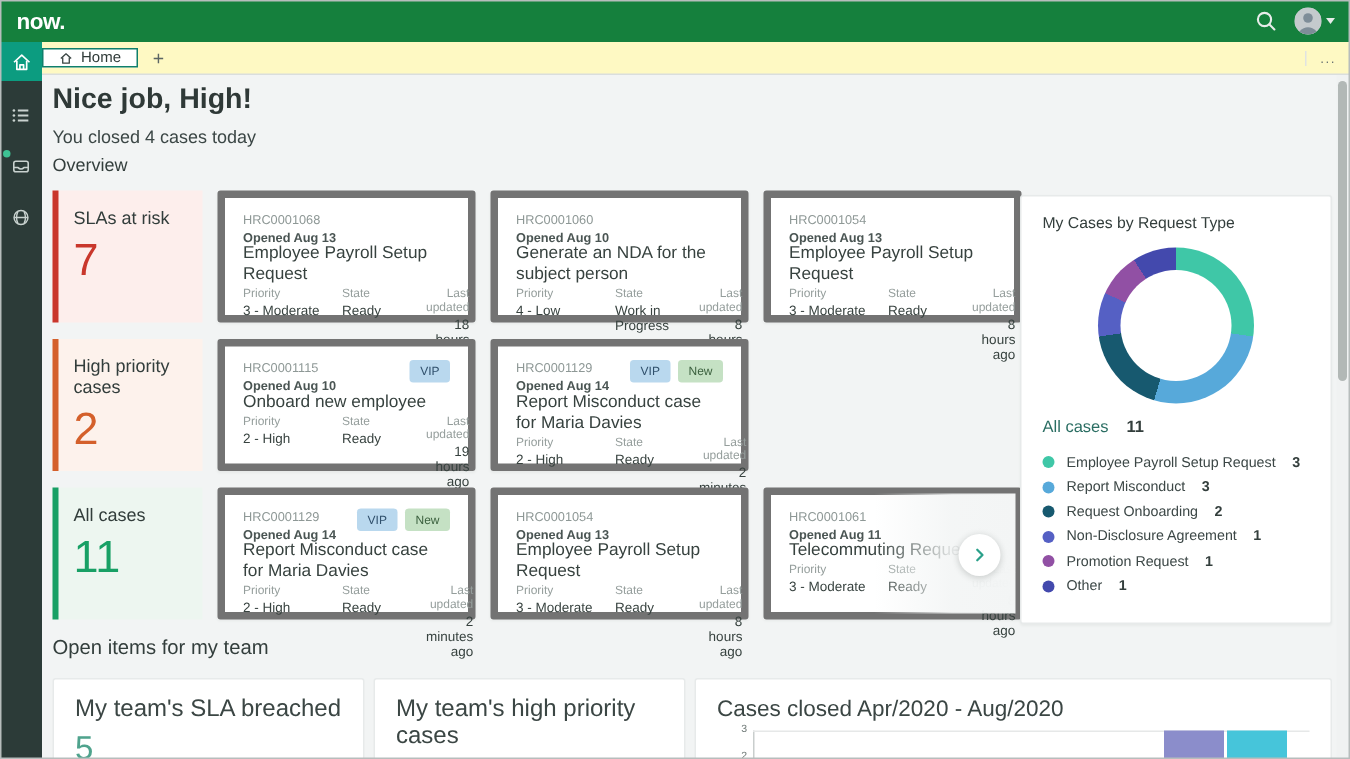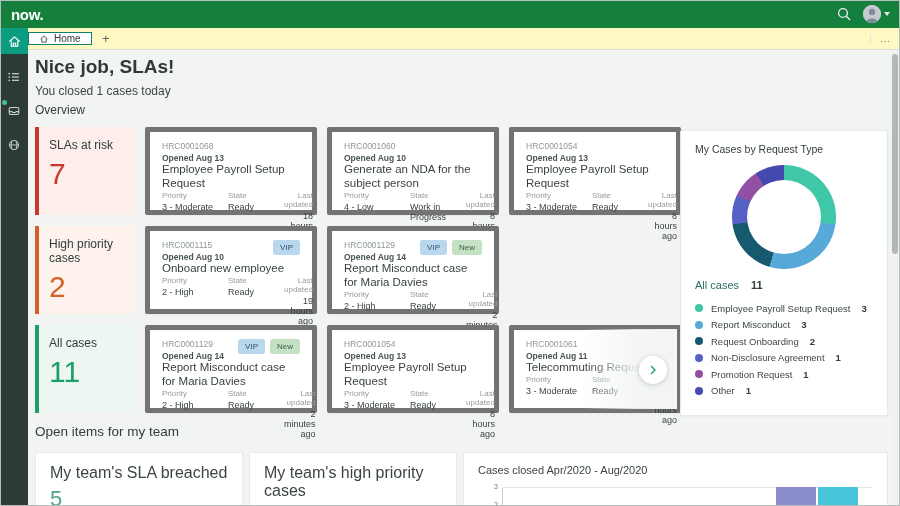--- a/index.html
+++ b/index.html
@@ -70,21 +70,21 @@
   .legend-label { font-size:9.5px; color:#3c4746; white-space:nowrap; }
   .legend-count { font-size:9.5px; color:#333e3c; font-weight:700; margin-left:3px; }
 
   
   .team-heading { font-size:13.5px; font-weight:400; color:#333e3c; margin-top:7px; }
   .team-row { display:flex; gap:6px; margin-top:13px; }
   .stat-card { width:208px; height:110px; background:#fff; border:1px solid #e7eaea; border-radius:2px; padding:11px 14px; cursor:pointer; }
   .stat-label { font-size:16px; color:#3b4644; }
   .stat-value { font-size:22px; color:#4fa38d; margin-top:4px; font-weight:400; }
   .chart-card { width:425px; height:110px; background:#fff; border:1px solid #e7eaea; border-radius:2px; padding:11px 14px; position:relative; }
-  .chart-title { font-size:11px; color:#3b4644; }
+  .chart-title { font-size:15px; color:#3b4644; }
   .chart-area { position:absolute; left:0; top:30px; right:0; height:80px; }
   .y-axis-line { position:absolute; left:38px; top:4px; width:1px; height:72px; background:#c9cecd; }
   .gridline { position:absolute; left:38px; right:14px; height:1px; background:#e6e8e8; }
   .ytick { position:absolute; left:18px; width:16px; text-align:right; font-size:7px; color:#6e7876; }
   .bar { position:absolute; width:40px; }
 
   
   .scrollbar { position:absolute; right:1px; top:50px; bottom:1px; width:8px; background:#f0f2f2; z-index:7; }
   .scroll-thumb { position:absolute; left:1px; top:4px; width:6px; height:200px; border-radius:3px; background:#b2b8b6; cursor:pointer; }
 
@@ -172,22 +172,22 @@
           <path d="M4.5 7 V13 H11.5 V7"></path>
         </svg>
     </span>
     <span>Home</span>
   </div>
   <div class="newtab">+</div>
   <div class="more-tabs">...</div>
 </div>
 
 <main class="content">
-  <h1 class="greet">Nice job, SLAs!</h1>
-  <div class="sub">You closed 1 cases today</div>
+  <h1 class="greet">Nice job, High!</h1>
+  <div class="sub">You closed 4 cases today</div>
   <h2 class="sect">Overview</h2>
 
   <div class="rows">
       <div class="case-row">
         <div class="summary-card" style="background: rgb(253, 238, 236); border-left-color: rgb(201, 55, 44);">
           <div class="summary-label">SLAs at risk</div>
           <div class="summary-value" style="color: rgb(201, 55, 44);">7</div>
         </div>
         <div class="case-card">
           <div class="case-head">

